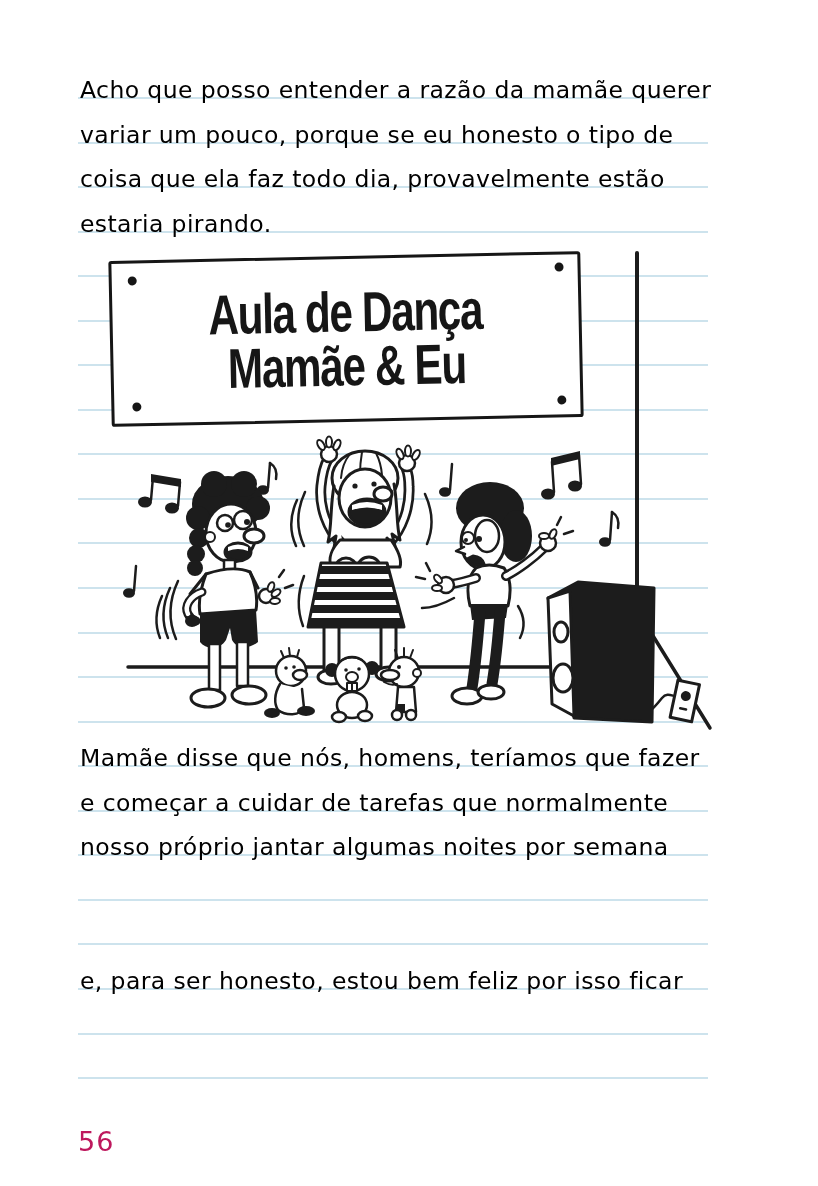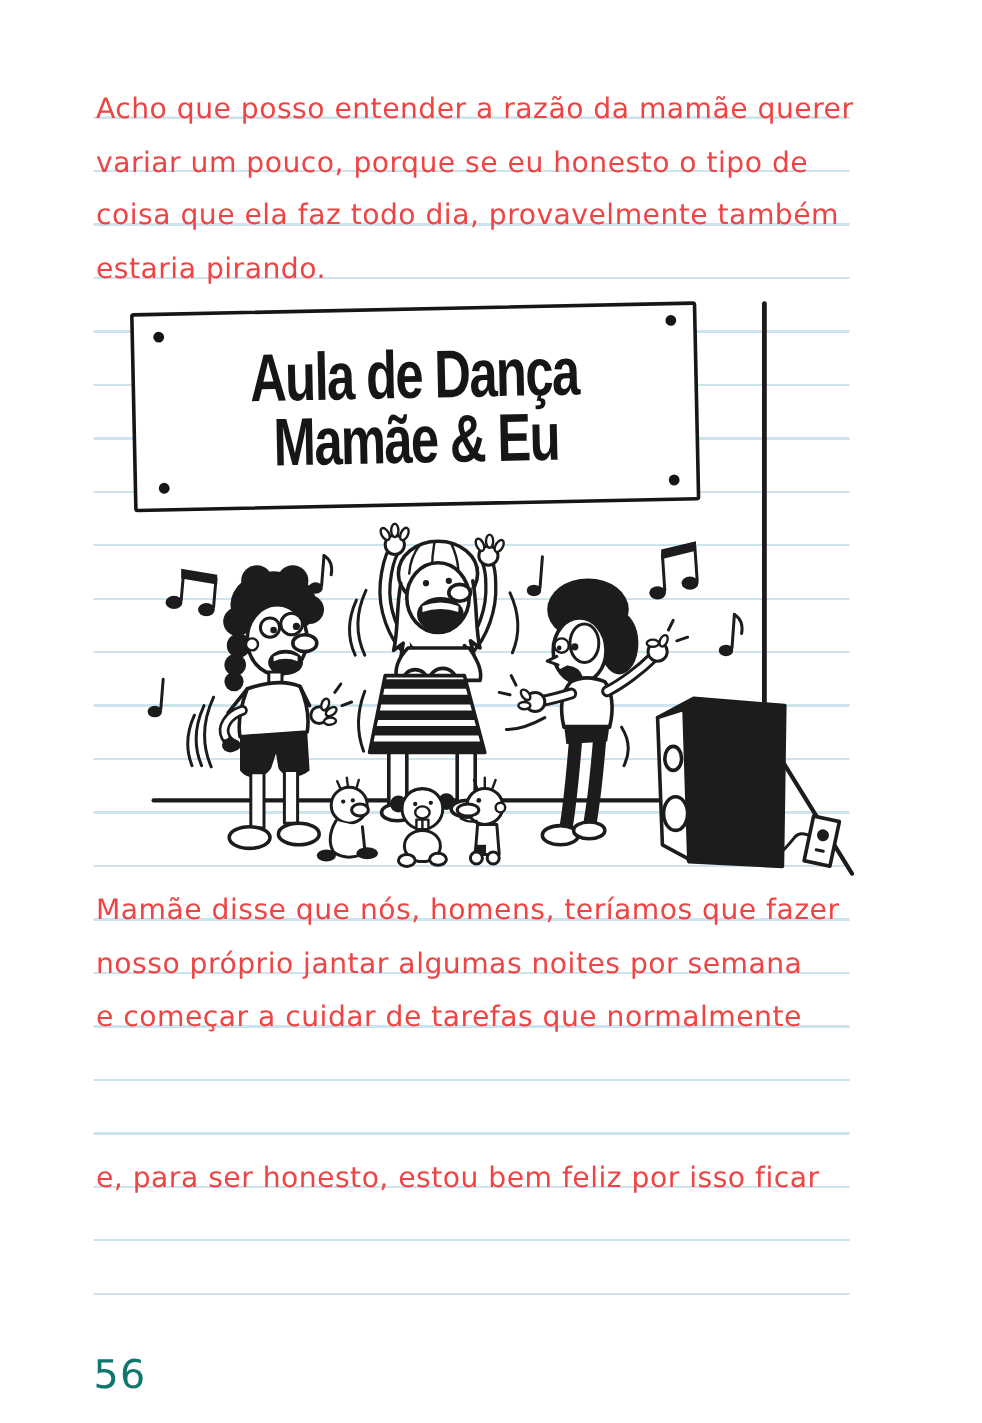--- a/index.html
+++ b/index.html
@@ -14,21 +14,21 @@
     background:repeating-linear-gradient(
       to bottom,
       #cde3ed 0px, #cde3ed 2px,
       transparent 2px, transparent 44.55px);
     z-index:1;
   }
   
   .para{
     position:absolute;left:80px;width:640px;z-index:4;
     font-size:23.5px;line-height:44.55px;letter-spacing:.4px;
-    white-space:nowrap;color:#ef4444;
+    white-space:nowrap;color:#000000;
   }
   .para-1{top:68px;}
   .para-2{top:736px;}
   .para-3{top:959px;}
   
   .sign{
     position:absolute;left:110px;top:256px;width:466px;height:160px;
     background:#ffffff;border:3px solid #161616;border-radius:3px;
     transform:rotate(-1.2deg);z-index:3;
     display:flex;flex-direction:column;align-items:center;justify-content:center;
@@ -42,32 +42,32 @@
   .screw.tl{left:16px;top:13px;}
   .screw.tr{right:14px;top:8px;}
   .screw.bl{left:18px;bottom:12px;}
   .screw.br{right:14px;bottom:10px;}
   
   .scene{position:absolute;left:78px;top:246px;width:652px;height:494px;z-index:2;}
   .scene svg{display:block;}
   
   .page-number{
     position:absolute;left:78px;top:1126px;z-index:4;
-    font-size:33px;letter-spacing:1px;color:#0f766e;
+    font-size:27px;letter-spacing:1px;color:#be185d;
   }
 </style>
 </head>
 <body>
 
 <div class="ruled-lines"></div>
 
 <div class="para para-1">
   <div>Acho que posso entender a razão da mamãe querer</div>
   <div>variar um pouco, porque se eu honesto o tipo de</div>
-  <div>coisa que ela faz todo dia, provavelmente também</div>
+  <div>coisa que ela faz todo dia, provavelmente estão</div>
   <div>estaria pirando.</div>
 </div>
 
 <div class="sign">
   <span class="screw tl"></span>
   <span class="screw tr"></span>
   <span class="screw bl"></span>
   <span class="screw br"></span>
   <div class="sign-line">Aula de Dança</div>
   <div class="sign-line">Mamãe &amp; Eu</div>
@@ -316,21 +316,21 @@
         <circle cx="319" cy="469" r="5" fill="#ffffff"></circle>
         <circle cx="333" cy="469" r="5" fill="#ffffff"></circle>
       </g>
     </g>
   </g>
 </svg>
 </div>
 
 <div class="para para-2">
   <div>Mamãe disse que nós, homens, teríamos que fazer</div>
+  <div>e começar a cuidar de tarefas que normalmente</div>
   <div>nosso próprio jantar algumas noites por semana</div>
-  <div>e começar a cuidar de tarefas que normalmente</div>
 </div>
 
 <div class="para para-3">
   <div>e, para ser honesto, estou bem feliz por isso ficar</div>
 </div>
 
 <div class="page-number">56</div>
 
 </body></html>

